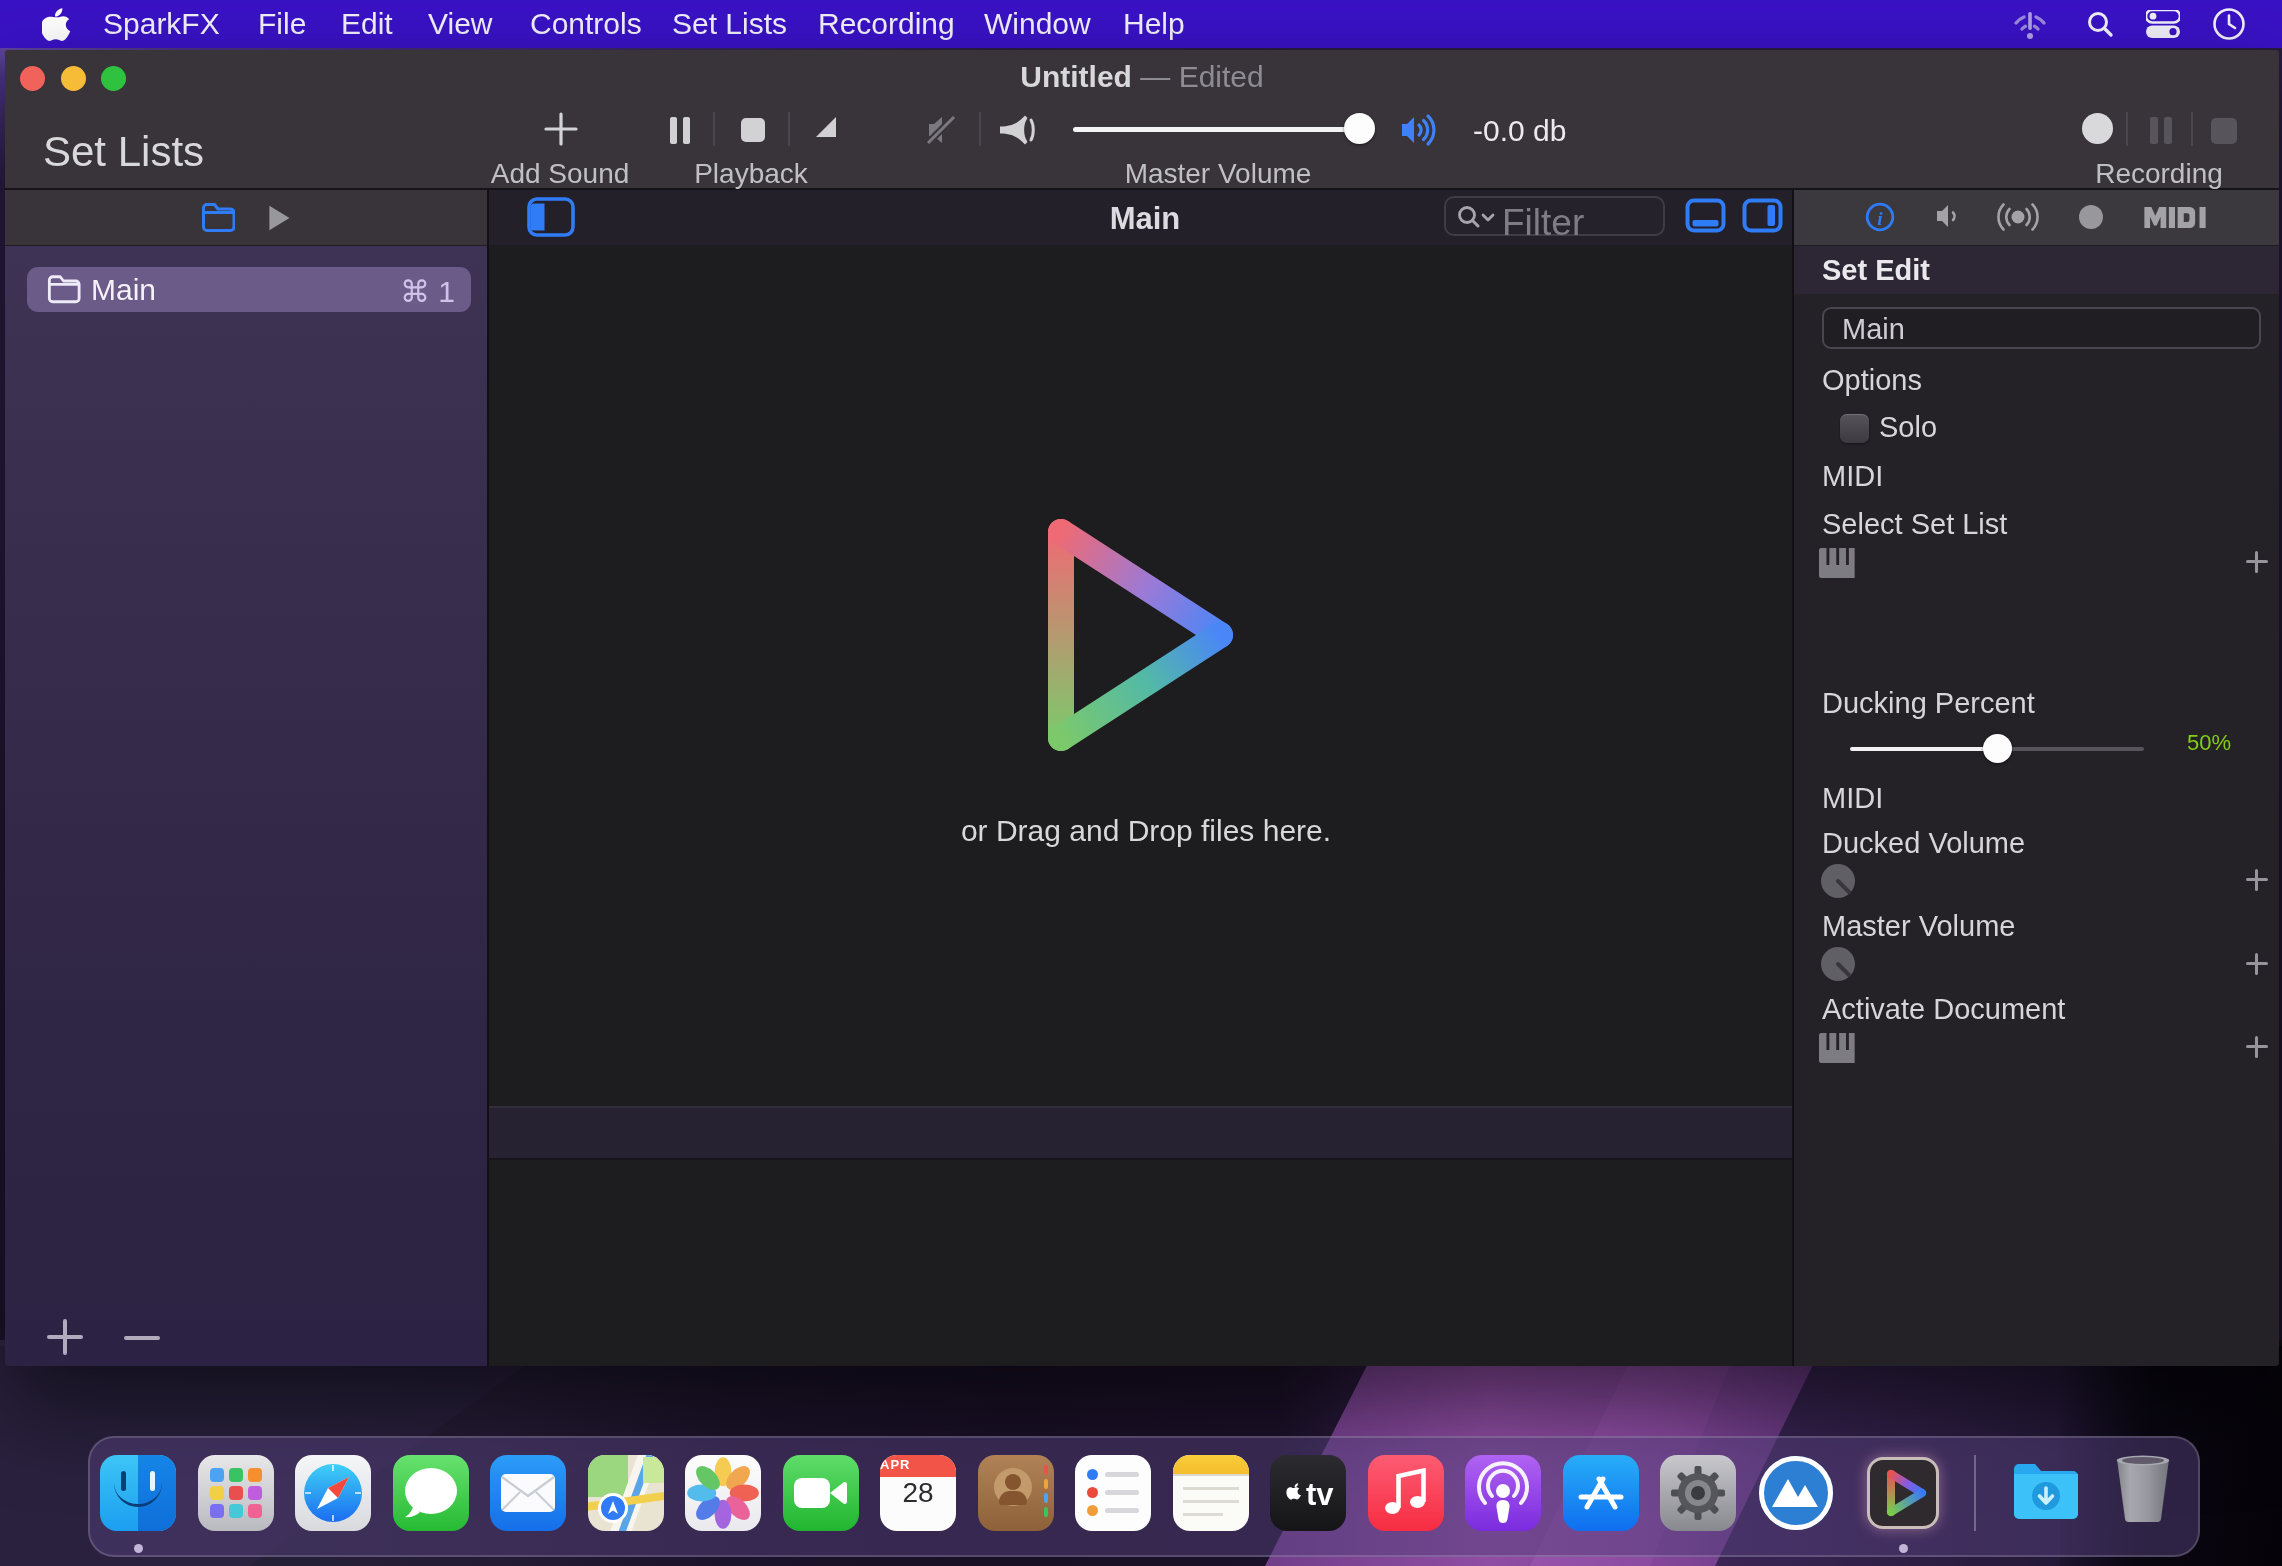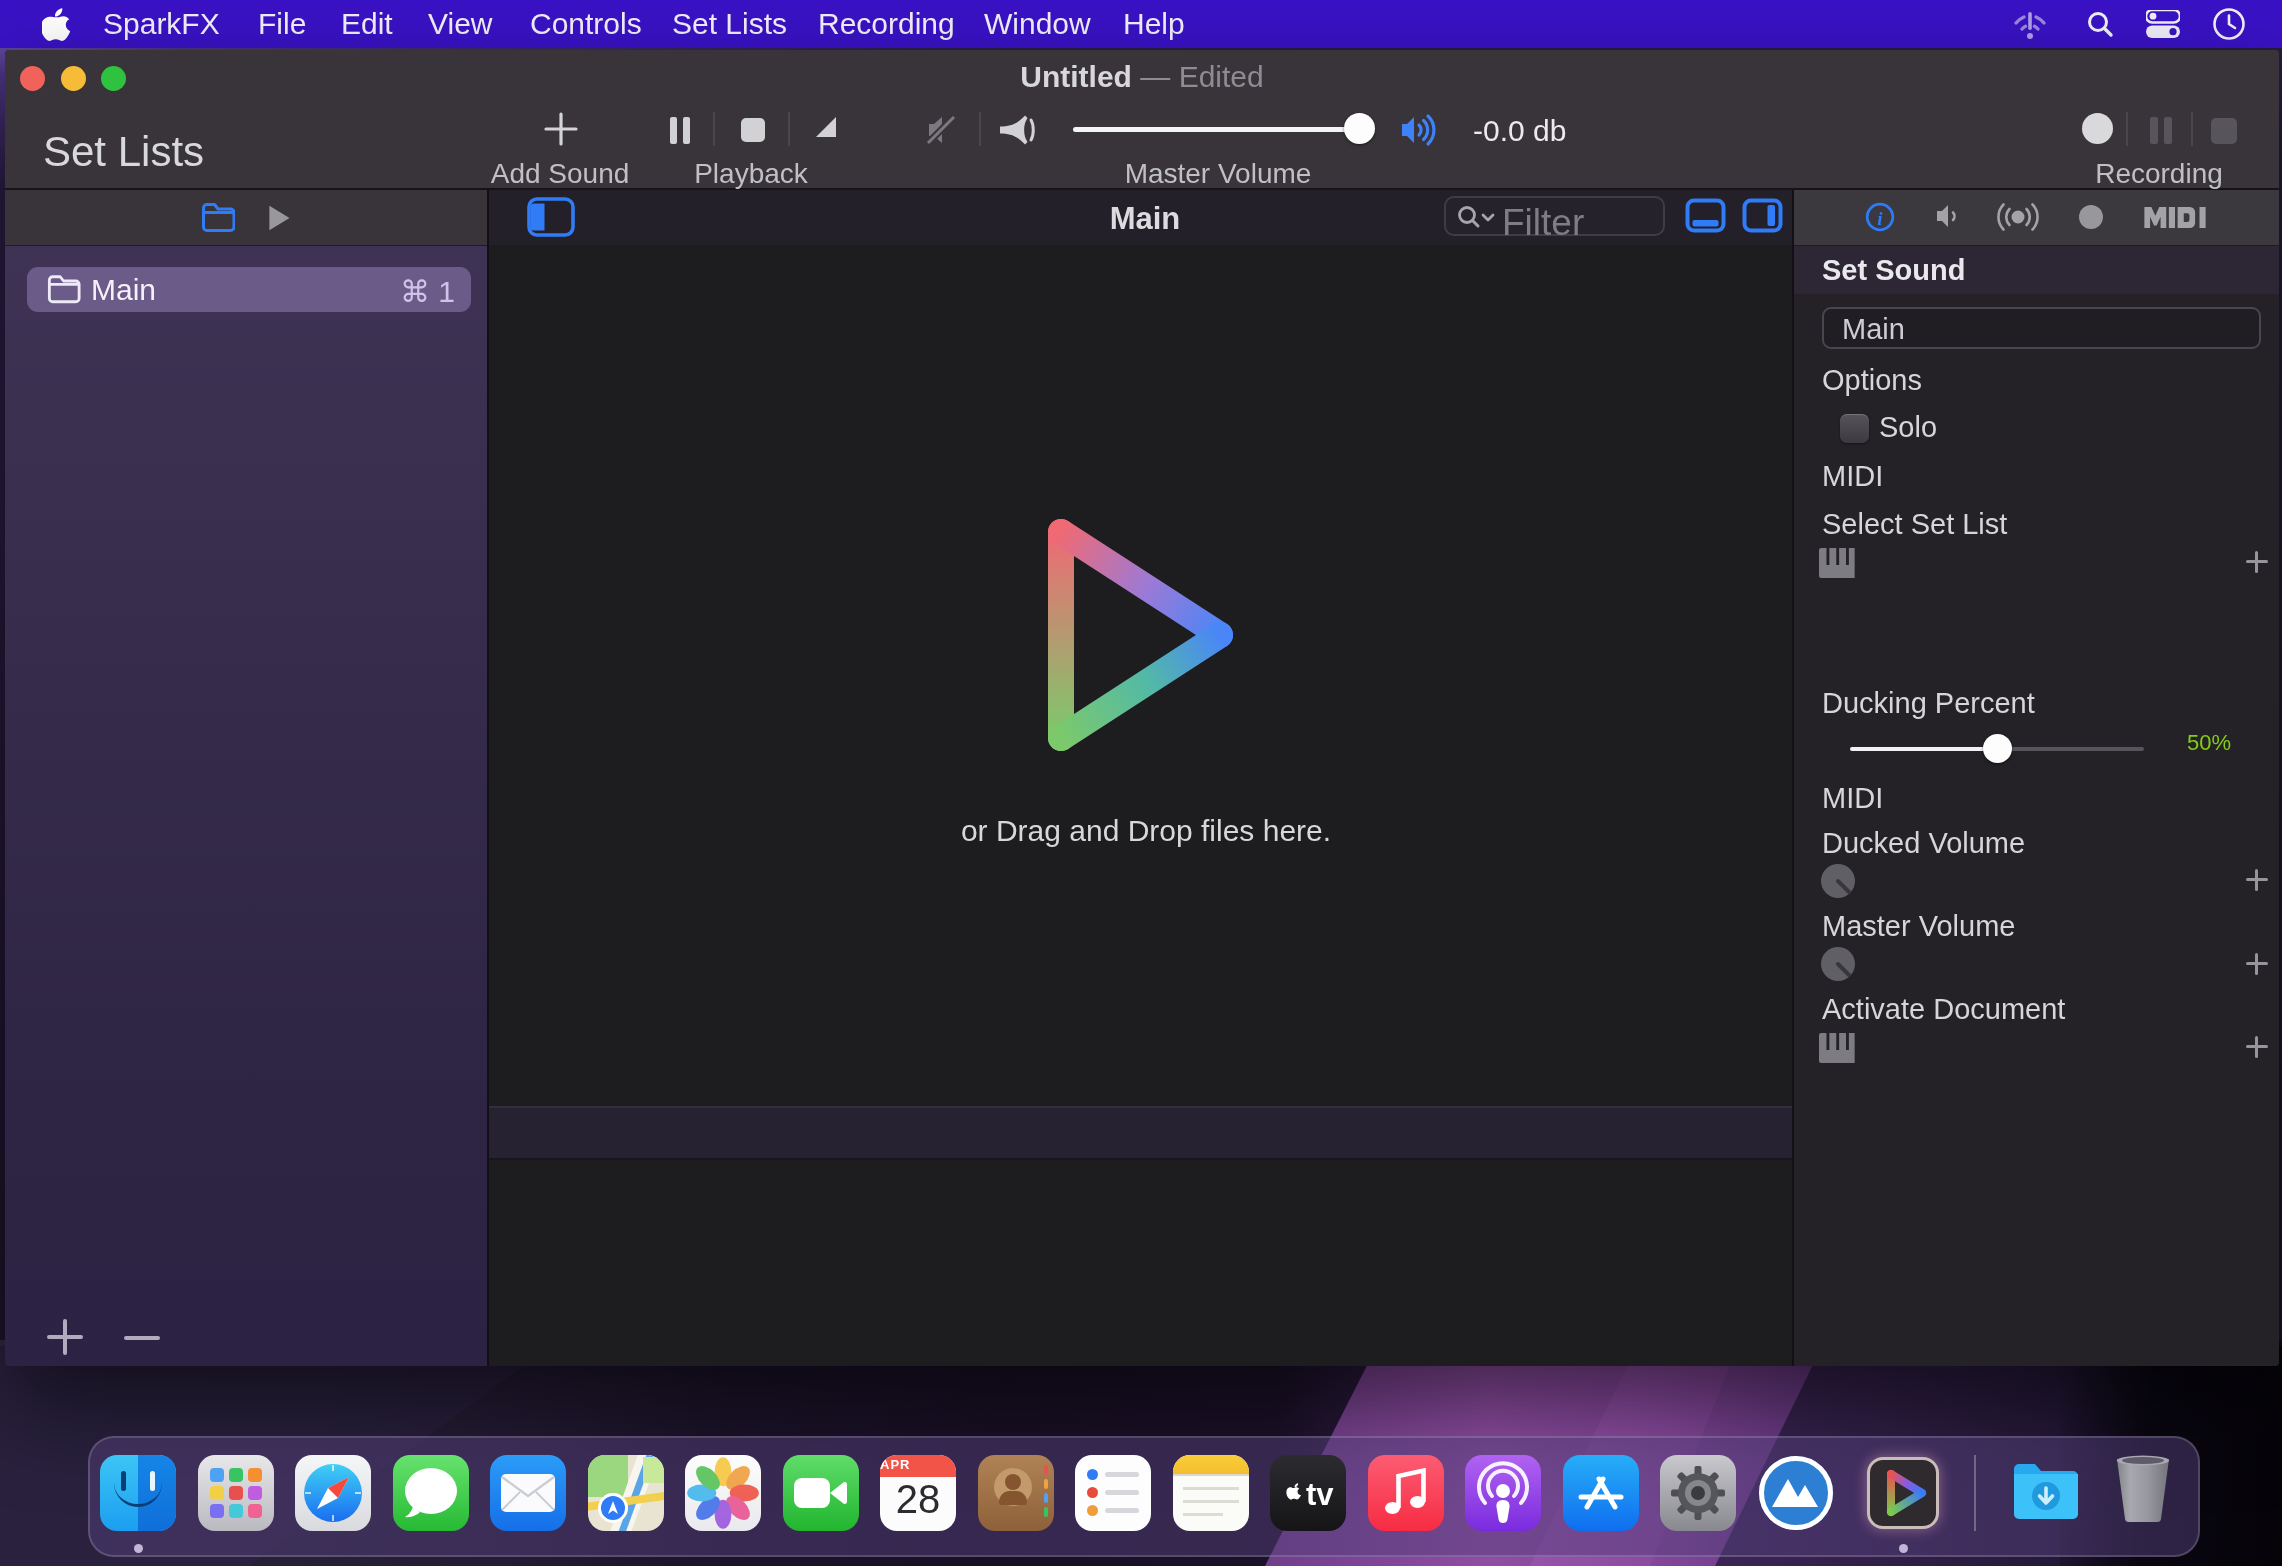--- a/index.html
+++ b/index.html
@@ -248,21 +248,21 @@
           <path d="M32 35 L32 241" stroke="url(#ge1)"></path>
           <path d="M32 35 L191 138" stroke="url(#ge2)"></path>
           <path d="M32 241 L191 138" stroke="url(#ge3)"></path>
         </g>
       </svg>
       <div style="position:absolute;left:657px;top:568px;transform:translateX(-50%);font-size:30px;color:#d8d7da;white-space:nowrap;">or Drag and Drop files here.</div>
       <div style="position:absolute;left:0;top:860px;width:1303px;height:54px;background:#272231;border-top:2px solid #332e3d;border-bottom:2px solid #18151d;box-sizing:border-box;"></div>
     </div>
     <div class="abs" id="rightbody">
       <div class="band" style="top:0px;">
-          <div class="rlab" style="left:28px;top:8px;font-weight:bold;color:#e9e8ec;">Set Sound</div>
+          <div class="rlab" style="left:28px;top:8px;font-weight:bold;color:#e9e8ec;">Set Edit</div>
         </div>
       <div style="position:absolute;left:28px;top:61px;width:439px;height:42px;box-sizing:border-box;border:2px solid #4a4650;border-radius:9px;background:#201d23;">
         <div style="position:absolute;left:18px;top:4px;font-size:29px;color:#cfcdd3;">Main</div>
       </div>
       <div class="rlab" style="left:28px;top:118px;">Options</div>
       <div style="position:absolute;left:46px;top:168px;width:29px;height:29px;border-radius:7px;background:linear-gradient(180deg,#56535b,#3c3941);box-shadow:inset 0 1px 0 rgba(255,255,255,.18),0 1px 2px rgba(0,0,0,.4);"></div>
       <div class="rlab" style="left:85px;top:165px;">Solo</div>
       <div class="rlab" style="left:28px;top:214px;">MIDI</div>
       <div class="rlab" style="left:28px;top:262px;">Select Set List</div>
       <svg style="position:absolute;left:25px;top:302px" width="38" height="30" viewBox="0 0 38 30">
@@ -385,21 +385,21 @@
   <div class="dicon" style="left:821px;background:linear-gradient(180deg,#5fdd6a,#21b52f);">
     <div style="position:absolute;left:11px;top:23px;width:36px;height:30px;background:#fff;border-radius:8px;"></div>
     <svg style="position:absolute;left:47px;top:23px" width="20" height="30" viewBox="0 0 20 30">
         <path d="M2 15 L16 4 a2.5 2.5 0 0 1 3 2 V24 a2.5 2.5 0 0 1-3 2 Z" fill="#ffffff" transform="translate(-2 0)"></path>
       </svg>
   </div>
 
   <div class="dicon" style="left:918px;background:#fcfcfd;overflow:hidden;">
     <div style="position:absolute;left:0;top:0;width:76px;height:22px;background:#f25548;"></div>
     <div style="position:absolute;left:0;top:2px;width:76px;text-align:left;font-size:13px;font-weight:bold;color:#fff;letter-spacing:1px;">APR</div>
-    <div style="position:absolute;left:0;top:22px;width:76px;text-align:center;font-size:40px;color:#2c2c30;">28</div>
+    <div style="position:absolute;left:0;top:22px;width:76px;text-align:center;font-size:28px;color:#2c2c30;">28</div>
   </div>
 
   <div class="dicon" style="left:1016px;background:linear-gradient(180deg,#b08256,#8e613a);overflow:hidden;">
     <div style="position:absolute;right:6px;top:10px;width:4px;height:10px;background:#e5544e;border-radius:2px;"></div>
     <div style="position:absolute;right:6px;top:24px;width:4px;height:10px;background:#f0a33c;border-radius:2px;"></div>
     <div style="position:absolute;right:6px;top:38px;width:4px;height:10px;background:#4da3f2;border-radius:2px;"></div>
     <div style="position:absolute;right:6px;top:52px;width:4px;height:10px;background:#39c463;border-radius:2px;"></div>
     <div style="position:absolute;left:16px;top:13px;width:38px;height:38px;border-radius:50%;background:#c29a6b;"></div>
     <div style="position:absolute;left:27px;top:19px;width:16px;height:16px;border-radius:50%;background:#85552f;"></div>
     <div style="position:absolute;left:21px;top:36px;width:28px;height:14px;border-radius:14px 14px 4px 4px;background:#85552f;"></div>

